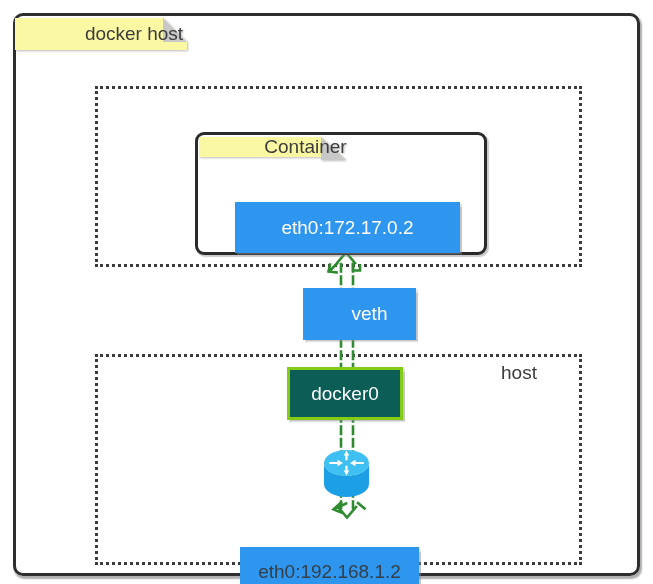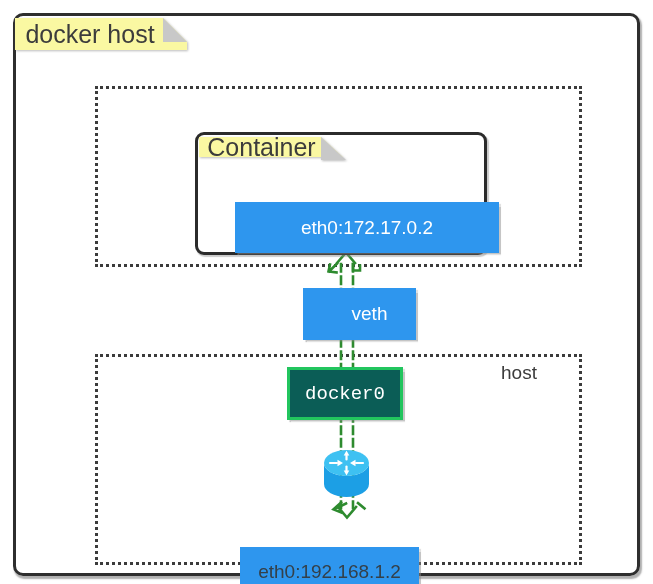--- a/index.html
+++ b/index.html
@@ -23,21 +23,21 @@
     position:absolute; left:0; top:0; width:100%; height:100%;
     background:#faf8a2;
   }
   .note-fold {
     position:absolute; background:#c8c8c8;
     clip-path:polygon(0 0, 100% 100%, 0 100%);
   }
   .note-text {
     position:relative; display:flex; align-items:center; justify-content:center;
     width:100%; height:100%; padding-right:22px; box-sizing:border-box;
-    font-size:25px; color:#3c3c3c;
+    font-size:19px; color:#3c3c3c;margin-left:44px;
   }
   .docker-host-label { left:15px; top:18px; width:172px; height:32px; }
   .docker-host-label .note-bg { clip-path:polygon(0 0,148px 0,172px 24px,172px 32px,0 32px); }
   .docker-host-label .note-fold { left:148px; top:0; width:24px; height:24px; }
   .container-label { left:199px; top:137px; width:147px; height:20px; z-index:3; }
   .container-label .note-bg { clip-path:polygon(0 0,122px 0,147px 23px,147px 30px,0 30px); }
   .container-label .note-fold { left:122px; top:0; width:25px; height:23px; }
 
   
   .ns-box {
@@ -57,25 +57,25 @@
     position:absolute; z-index:3; display:flex; align-items:center; justify-content:center;
     font-size:19px; color:#ffffff;
     box-shadow:1.5px 2px 1px rgba(140,140,140,.5);
   }
   .node.blue { background:#2e96ee; }
   .container-box {
     position:absolute; left:195px; top:132px; width:286px; height:117px;
     background:#ffffff; border:3px solid #2b2b2b; border-radius:9px; z-index:3;
     box-shadow:1.5px 2px 1px rgba(140,140,140,.45);
   }
-  .eth0-container { left:235px; top:202px; width:264px; height:51px; }
+  .eth0-container { left:235px; top:202px; width:225px; height:51px; }
   .veth-node { left:303px; top:288px; width:93px; height:52px;padding-left:20px; }
   .docker0-node {
     left:287px; top:367px; width:110px; height:47px;
-    background:#0b5d56; border:3px solid #22c55e;font-family:Liberation Mono, monospace;
+    background:#0b5d56; border:3px solid #84cc16;
   }
   .host-eth0 { left:240px; top:520px; width:179px; height:50px; color:#344049;margin-top:27px; }
 
   
   .connectors { position:absolute; left:0; top:0; z-index:2; }
   .router { position:absolute; left:322px; top:446px; z-index:3; }
 </style>
 </head>
 <body>
 

